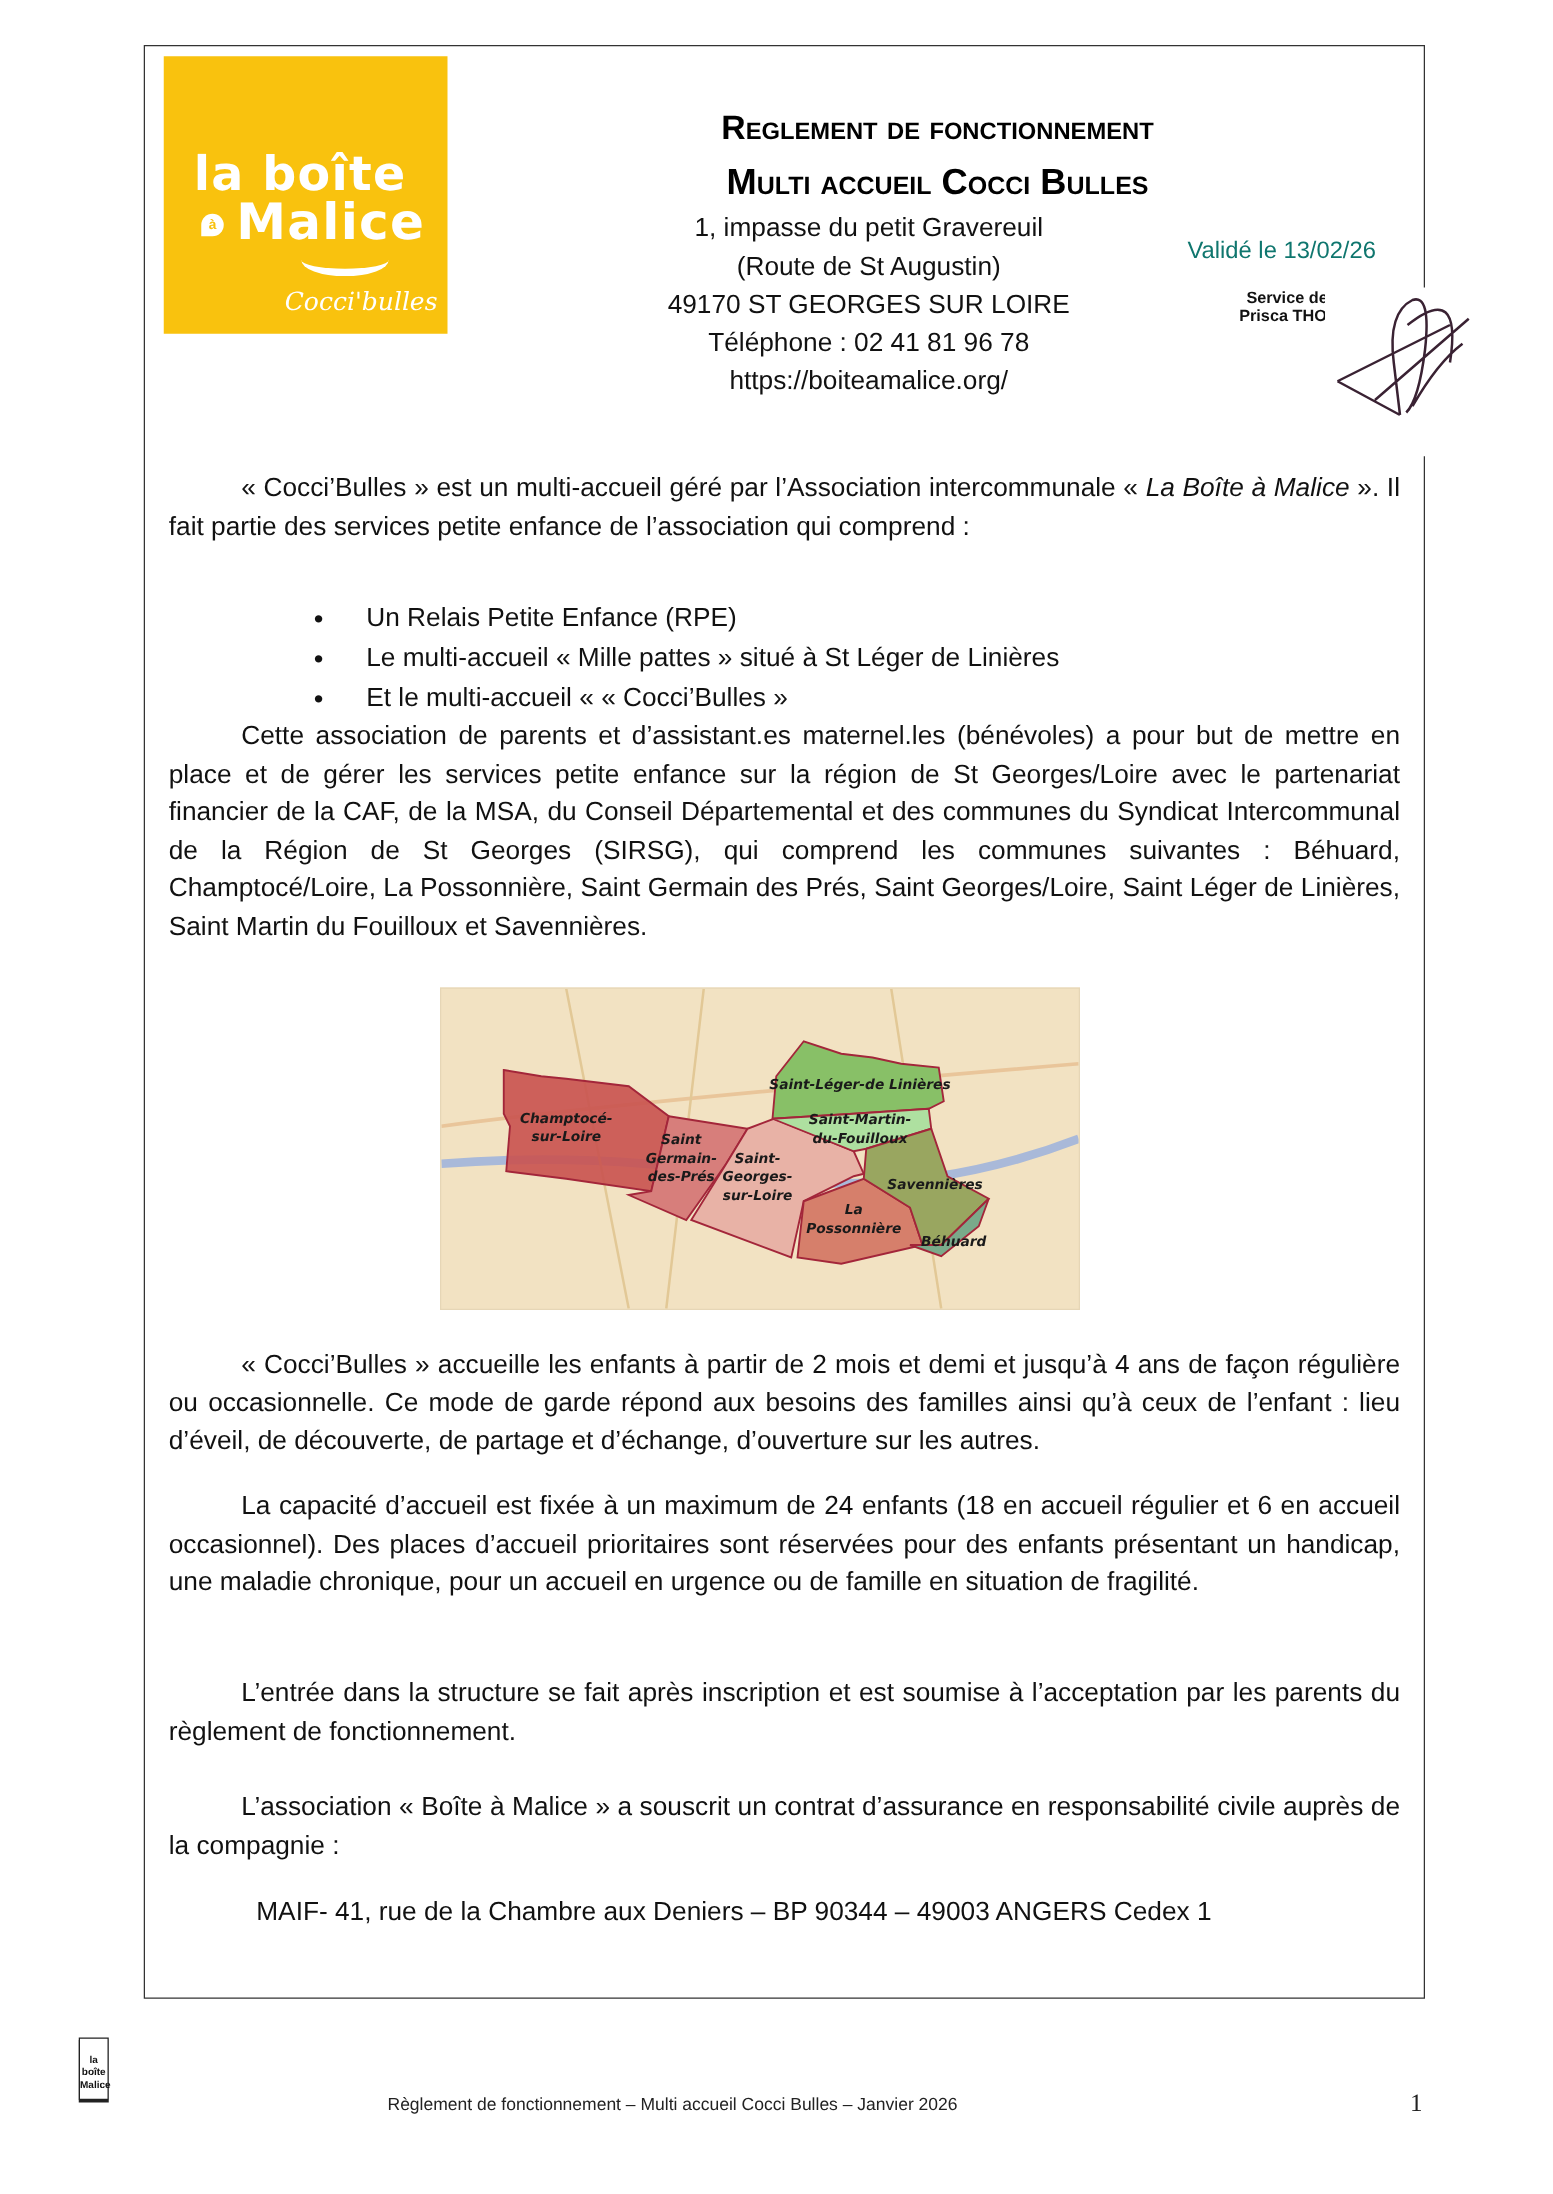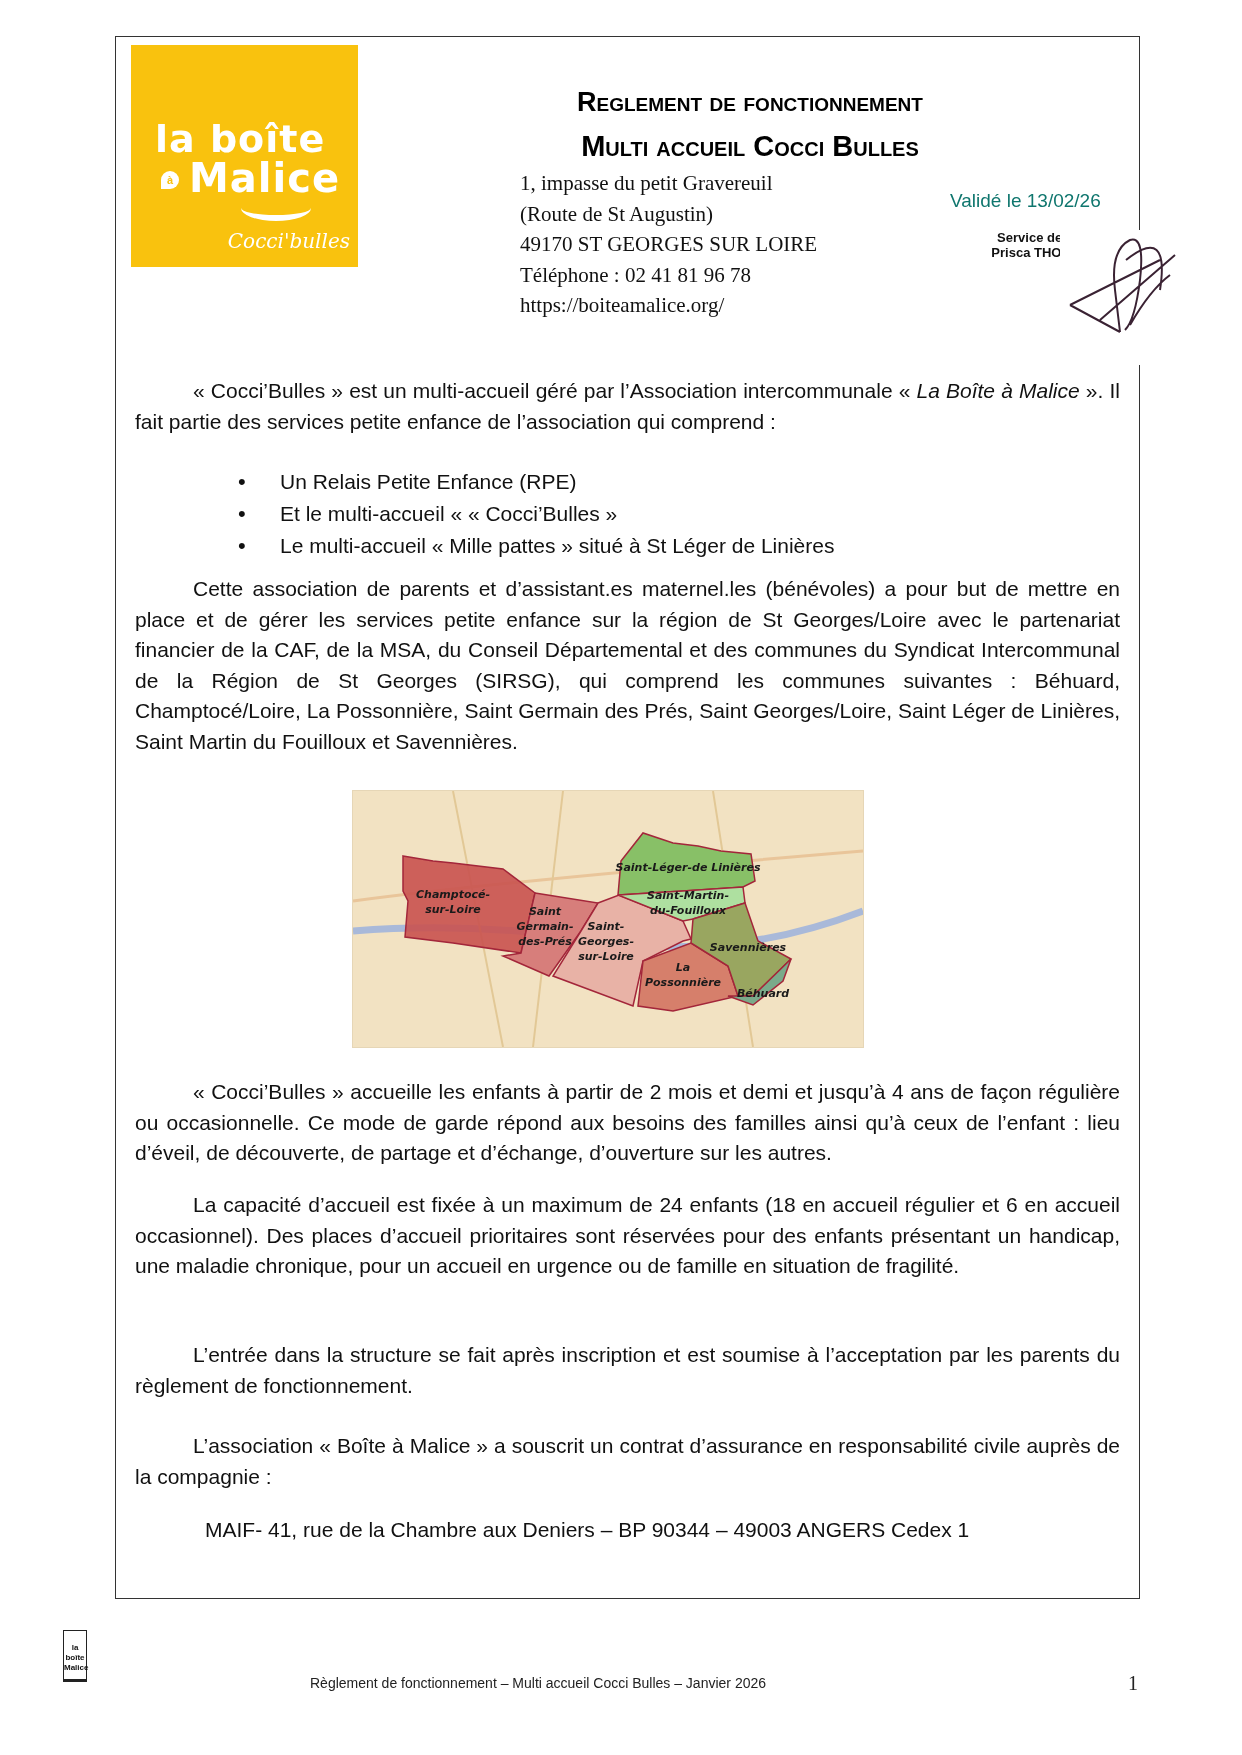--- a/index.html
+++ b/index.html
@@ -17,31 +17,31 @@
                       text-align: center; line-height: 18px; font-weight: bold; }
     .logo .smile { position: absolute; left: 110px; top: 150px; width: 70px; height: 20px;
                    border-bottom: 6px solid #fff; border-radius: 0 0 50% 50%; }
     .logo .cocci { position: absolute; right: 8px; bottom: 14px; font-family: "DejaVu Serif", serif;
                    font-style: italic; font-size: 20px; color: #fff; }
     .header { position: absolute; left: 490px; top: 84px; width: 520px; text-align: center; }
     .title1, .title2 { font-family: "Liberation Sans", sans-serif; font-weight: bold; color: #000000;
                        font-variant: small-caps; }
     .title1 { font-size: 27px; line-height: 36px; position: absolute; left: 0; width: 520px; top: 0; }
     .title2 { font-size: 29px; line-height: 36px; position: absolute; left: 0; width: 520px; top: 44px; }
-    .addr { position: absolute; left: 520px; top: 168px; width: 350px; 
-            font-size: 21px; line-height: 30.5px; color: #111; font-family: Liberation Serif, serif; }
+    .addr { position: absolute; left: 520px; top: 168px; width: 350px; text-align: center;
+            font-size: 21px; line-height: 30.5px; color: #111; }
     .addr a { color: #1a0dab; text-decoration: underline; }
     .validated { position: absolute; left: 950px; top: 190px; font-size: 19px; color: #0f766e; }
     .stamp { position: absolute; left: 988px; top: 230px; width: 110px; font-size: 13px; font-weight: bold;
              text-align: center; line-height: 15px; color: #111; }
     .signature { position: absolute; left: 1060px; top: 230px; width: 140px; height: 135px; background: #fff; }
     .body-text { position: absolute; left: 135px; width: 985px; font-size: 21px; line-height: 30.5px;
                  text-align: justify; color: #111; font-family: "Liberation Sans Narrow", "Liberation Sans", sans-serif; }
     .indent { text-indent: 58px; }
-    ul.bullets { position: absolute; left: 238px; top: 466px; margin: 0; padding: 0; list-style: none;
+    ul.bullets { position: absolute; left: 238px; top: 466px; margin: 13px; padding: 0; list-style: none;
                  font-size: 21px; line-height: 32px; }
     ul.bullets li { position: relative; padding-left: 42px; }
     ul.bullets li::before { content: "\2022"; position: absolute; left: 0; top: 0; font-size: 22px; }
     .map { position: absolute; left: 352px; top: 790px; width: 510px; height: 256px; background: #f2e2c2;
            overflow: hidden; border: 1px solid #e6d6b6; }
     .map svg { position: absolute; left: 0; top: 0; }
     .maif { position: absolute; left: 205px; top: 1518px; font-size: 21px; color: #111; }
     .footer-logo { position: absolute; left: 63px; top: 1630px; width: 24px; height: 50px; border: 1px solid #222;
                    box-shadow: 0 2px 0 #222; background: #fff; font-size: 8px; font-weight: bold; text-align: center;
                    line-height: 10px; padding-top: 12px; box-sizing: border-box; }
@@ -85,22 +85,22 @@
     <path d="M10 75 L100 30 M10 75 L60 102 M60 102 L55 60 Q50 20 70 10 Q85 5 80 50 Q75 90 65 100 M66 30 Q110 -5 100 60 M40 90 L115 25 M70 95 Q90 60 110 45" stroke="#3a2233" stroke-width="2" fill="none"></path>
   </svg>
 </div>
 
 <div class="body-text indent" style="top:376px;">
   <span>« Cocci’Bulles » est un multi-accueil géré par l’Association intercommunale « </span><em>La Boîte à Malice</em><span> ». Il fait partie des services petite enfance de l’association qui comprend :</span>
 </div>
 
 <ul class="bullets">
   <li>Un Relais Petite Enfance (RPE)</li>
+  <li>Le multi-accueil « Mille pattes » situé à St Léger de Linières</li>
   <li>Et le multi-accueil « « Cocci’Bulles »</li>
-  <li>Le multi-accueil « Mille pattes » situé à St Léger de Linières</li>
 </ul>
 
 <div class="body-text indent" style="top:574px;">Cette association de parents et d’assistant.es maternel.les (bénévoles) a pour but de mettre en place et de gérer les services petite enfance sur la région de St Georges/Loire avec le partenariat financier de la CAF, de la MSA, du Conseil Départemental et des communes du Syndicat Intercommunal de la Région de St Georges (SIRSG), qui comprend les communes suivantes : Béhuard, Champtocé/Loire, La Possonnière, Saint Germain des Prés, Saint Georges/Loire, Saint Léger de Linières, Saint Martin du Fouilloux et Savennières.</div>
 
 <div class="map">
   <svg width="510" height="256" viewBox="0 0 510 256">
     <path d="M0 140 Q120 130 250 150 Q380 170 510 120" stroke="#a9b9d9" stroke-width="7" fill="none"></path>
     <path d="M0 110 Q150 90 510 60" stroke="#e9c59a" stroke-width="3" fill="none"></path>
     <path d="M100 0 L150 256 M210 0 L180 256 M360 0 L400 256" stroke="#e2c896" stroke-width="2" fill="none"></path>
     <polygon points="50,65 80,70 100,72 150,78 182,102 168,162 100,152 52,146 55,110 50,100" fill="#c9524f" fill-opacity="0.9" stroke="#a3263a" stroke-width="1.5"></polygon>

